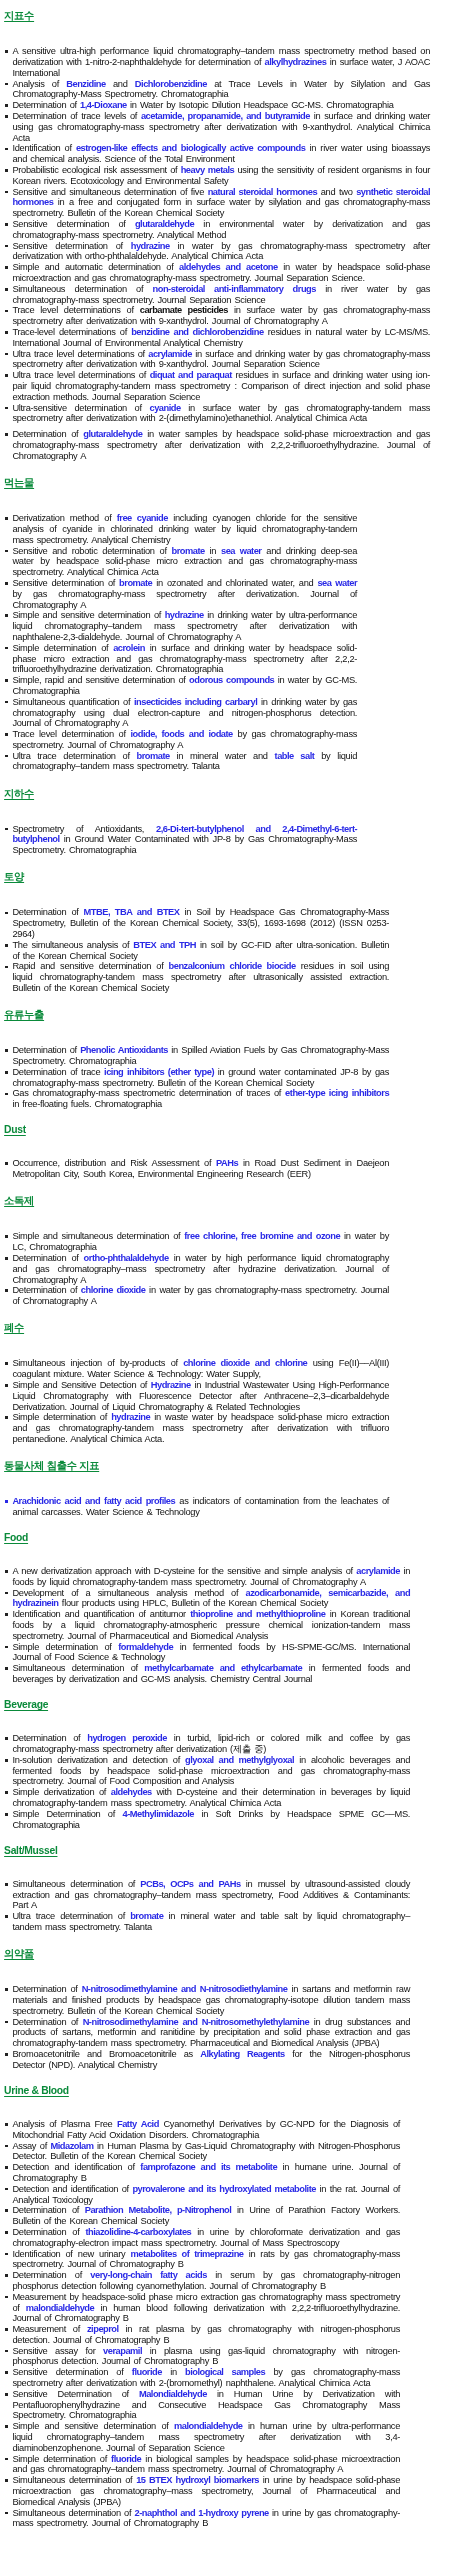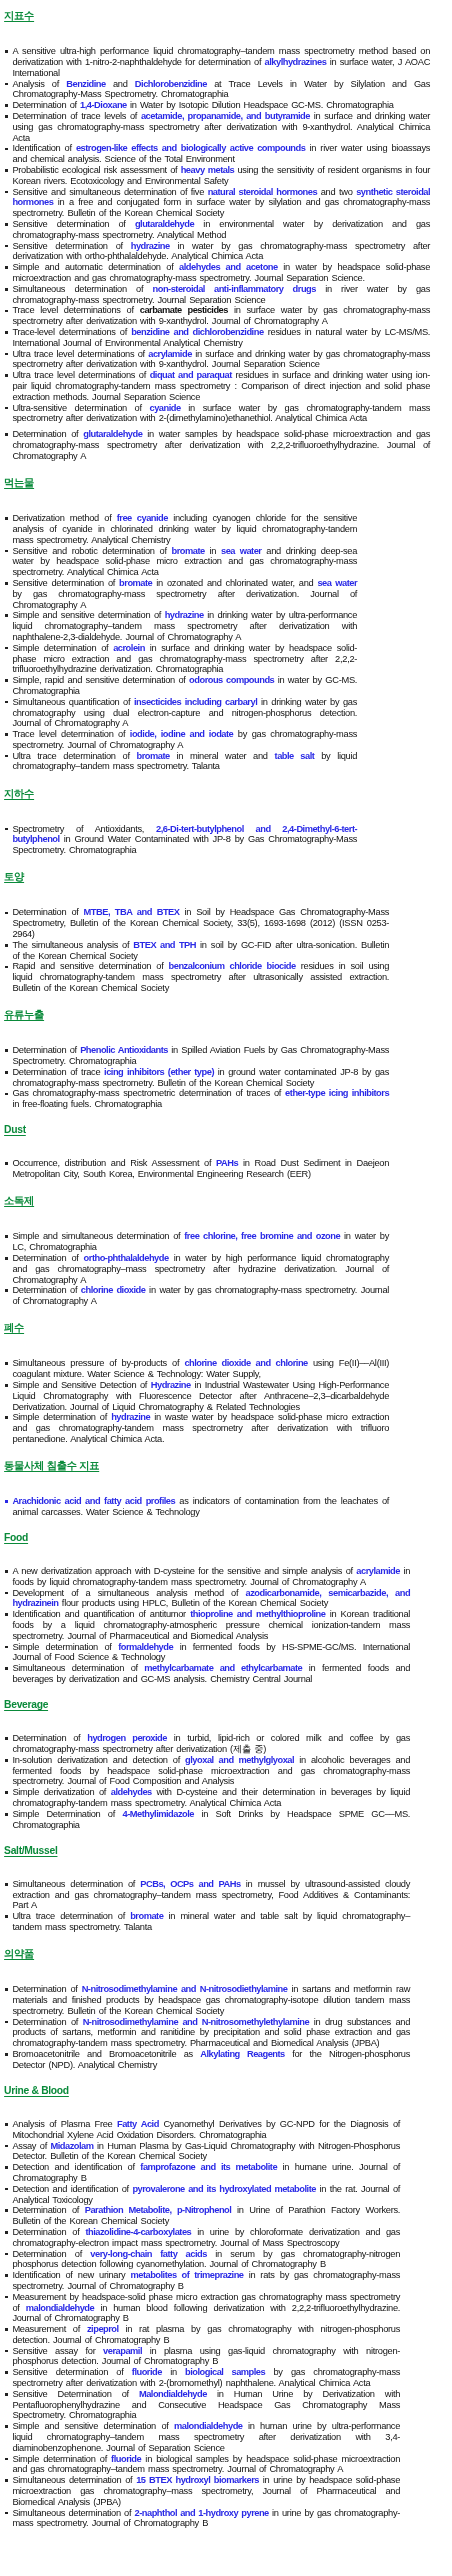--- a/index.html
+++ b/index.html
@@ -77,21 +77,21 @@
         <li class="li-gap"><span style="position: absolute; left: 2.1px; top: 4.1px; width: 2.6px; height: 2.6px; background: rgb(34, 34, 34);"></span><span>Determination of </span><span class="hl">glutaraldehyde</span><span> in water samples by headspace solid-phase microextraction and gas chromatography-mass spectrometry after derivatization with 2,2,2-trifluoroethylhydrazine. Journal of Chromatography A</span></li>
       </ul></div>
     <div class="section"><div class="section-title">먹는물</div><div class="section-gap"></div><ul class="pubs w-s2">
         <li><span style="position: absolute; left: 2.1px; top: 4.1px; width: 2.6px; height: 2.6px; background: rgb(34, 34, 34);"></span><span>Derivatization method of </span><span class="hl">free cyanide</span><span> including cyanogen chloride for the sensitive analysis of cyanide in chlorinated drinking water by liquid chromatography-tandem mass spectrometry. Analytical Chemistry</span></li>
         <li><span style="position: absolute; left: 2.1px; top: 4.1px; width: 2.6px; height: 2.6px; background: rgb(34, 34, 34);"></span><span>Sensitive and robotic determination of </span><span class="hl">bromate</span><span> in </span><span class="hl">sea water</span><span> and drinking deep-sea water by headspace solid-phase micro extraction and gas chromatography-mass spectrometry. Analytical Chimica Acta</span></li>
         <li><span style="position: absolute; left: 2.1px; top: 4.1px; width: 2.6px; height: 2.6px; background: rgb(34, 34, 34);"></span><span>Sensitive determination of </span><span class="hl">bromate</span><span> in ozonated and chlorinated water, and </span><span class="hl">sea water</span><span> by gas chromatography-mass spectrometry after derivatization. Journal of Chromatography A</span></li>
         <li><span style="position: absolute; left: 2.1px; top: 4.1px; width: 2.6px; height: 2.6px; background: rgb(34, 34, 34);"></span><span>Simple and sensitive determination of </span><span class="hl">hydrazine</span><span> in drinking water by ultra-performance liquid chromatography–tandem mass spectrometry after derivatization with naphthalene-2,3-dialdehyde. Journal of Chromatography A</span></li>
         <li><span style="position: absolute; left: 2.1px; top: 4.1px; width: 2.6px; height: 2.6px; background: rgb(34, 34, 34);"></span><span>Simple determination of </span><span class="hl">acrolein</span><span> in surface and drinking water by headspace solid-phase micro extraction and gas chromatography-mass spectrometry after 2,2,2-trifluoroethylhydrazine derivatization. Chromatographia</span></li>
         <li><span style="position: absolute; left: 2.1px; top: 4.1px; width: 2.6px; height: 2.6px; background: rgb(34, 34, 34);"></span><span>Simple, rapid and sensitive determination of </span><span class="hl">odorous compounds</span><span> in water by GC-MS. Chromatographia</span></li>
         <li><span style="position: absolute; left: 2.1px; top: 4.1px; width: 2.6px; height: 2.6px; background: rgb(34, 34, 34);"></span><span>Simultaneous quantification of </span><span class="hl">insecticides including carbaryl</span><span> in drinking water by gas chromatography using dual electron-capture and nitrogen-phosphorus detection. Journal of Chromatography A</span></li>
-        <li><span style="position: absolute; left: 2.1px; top: 4.1px; width: 2.6px; height: 2.6px; background: rgb(34, 34, 34);"></span><span>Trace level determination of </span><span class="hl">iodide, iodine and iodate</span><span> by gas chromatography-mass spectrometry. Journal of Chromatography A</span></li>
+        <li><span style="position: absolute; left: 2.1px; top: 4.1px; width: 2.6px; height: 2.6px; background: rgb(34, 34, 34);"></span><span>Trace level determination of </span><span class="hl">iodide, foods and iodate</span><span> by gas chromatography-mass spectrometry. Journal of Chromatography A</span></li>
         <li><span style="position: absolute; left: 2.1px; top: 4.1px; width: 2.6px; height: 2.6px; background: rgb(34, 34, 34);"></span><span>Ultra trace determination of </span><span class="hl">bromate</span><span> in mineral water and </span><span class="hl">table salt</span><span> by liquid chromatography–tandem mass spectrometry. Talanta</span></li>
       </ul></div>
     <div class="section"><div class="section-title">지하수</div><div class="section-gap"></div><ul class="pubs w-s2">
         <li><span style="position: absolute; left: 2.1px; top: 4.1px; width: 2.6px; height: 2.6px; background: rgb(34, 34, 34);"></span><span>Spectrometry of Antioxidants, </span><span class="hl">2,6-Di-tert-butylphenol and 2,4-Dimethyl-6-tert-butylphenol</span><span> in Ground Water Contaminated with JP-8 by Gas Chromatography-Mass Spectrometry. Chromatographia</span></li>
       </ul></div>
     <div class="section"><div class="section-title">토양</div><div class="section-gap"></div><ul class="pubs w-s3">
         <li><span style="position: absolute; left: 2.1px; top: 4.1px; width: 2.6px; height: 2.6px; background: rgb(34, 34, 34);"></span><span>Determination of </span><span class="hl">MTBE, TBA and BTEX</span><span> in Soil by Headspace Gas Chromatography-Mass Spectrometry, Bulletin of the Korean Chemical Society, 33(5), 1693-1698 (2012) (ISSN 0253-2964)</span></li>
         <li><span style="position: absolute; left: 2.1px; top: 4.1px; width: 2.6px; height: 2.6px; background: rgb(34, 34, 34);"></span><span>The simultaneous analysis of </span><span class="hl">BTEX and TPH</span><span> in soil by GC-FID after ultra-sonication. Bulletin of the Korean Chemical Society</span></li>
         <li><span style="position: absolute; left: 2.1px; top: 4.1px; width: 2.6px; height: 2.6px; background: rgb(34, 34, 34);"></span><span>Rapid and sensitive determination of </span><span class="hl">benzalconium chloride biocide</span><span> residues in soil using liquid chromatography-tandem mass spectrometry after ultrasonically assisted extraction. Bulletin of the Korean Chemical Society</span></li>
       </ul></div>
@@ -102,21 +102,21 @@
       </ul></div>
     <div class="section"><div class="section-title">Dust</div><div class="section-gap"></div><ul class="pubs w-s3">
         <li><span style="position: absolute; left: 2.1px; top: 4.1px; width: 2.6px; height: 2.6px; background: rgb(34, 34, 34);"></span><span>Occurrence, distribution and Risk Assessment of </span><span class="hl">PAHs</span><span> in Road Dust Sediment in Daejeon Metropolitan City, South Korea, Environmental Engineering Research (EER)</span></li>
       </ul></div>
     <div class="section"><div class="section-title">소독제</div><div class="section-gap"></div><ul class="pubs w-s3">
         <li><span style="position: absolute; left: 2.1px; top: 4.1px; width: 2.6px; height: 2.6px; background: rgb(34, 34, 34);"></span><span>Simple and simultaneous determination of </span><span class="hl">free chlorine, free bromine and ozone</span><span> in water by LC, Chromatographia</span></li>
         <li><span style="position: absolute; left: 2.1px; top: 4.1px; width: 2.6px; height: 2.6px; background: rgb(34, 34, 34);"></span><span>Determination of </span><span class="hl">ortho-phthalaldehyde</span><span> in water by high performance liquid chromatography and gas chromatography–mass spectrometry after hydrazine derivatization. Journal of Chromatography A</span></li>
         <li><span style="position: absolute; left: 2.1px; top: 4.1px; width: 2.6px; height: 2.6px; background: rgb(34, 34, 34);"></span><span>Determination of </span><span class="hl">chlorine dioxide</span><span> in water by gas chromatography-mass spectrometry. Journal of Chromatography A</span></li>
       </ul></div>
     <div class="section"><div class="section-title">폐수</div><div class="section-gap"></div><ul class="pubs w-s3">
-        <li><span style="position: absolute; left: 2.1px; top: 4.1px; width: 2.6px; height: 2.6px; background: rgb(34, 34, 34);"></span><span>Simultaneous pressure of by-products of </span><span class="hl">chlorine dioxide and chlorine</span><span> using Fe(II)––Al(III) coagulant mixture. Water Science &amp; Technology: Water Supply,</span></li>
+        <li><span style="position: absolute; left: 2.1px; top: 4.1px; width: 2.6px; height: 2.6px; background: rgb(34, 34, 34);"></span><span>Simultaneous injection of by-products of </span><span class="hl">chlorine dioxide and chlorine</span><span> using Fe(II)––Al(III) coagulant mixture. Water Science &amp; Technology: Water Supply,</span></li>
         <li><span style="position: absolute; left: 2.1px; top: 4.1px; width: 2.6px; height: 2.6px; background: rgb(34, 34, 34);"></span><span>Simple and Sensitive Detection of </span><span class="hl">Hydrazine</span><span> in Industrial Wastewater Using High-Performance Liquid Chromatography with Fluorescence Detector after Anthracene–2,3–dicarbaldehyde Derivatization. Journal of Liquid Chromatography &amp; Related Technologies</span></li>
         <li><span style="position: absolute; left: 2.1px; top: 4.1px; width: 2.6px; height: 2.6px; background: rgb(34, 34, 34);"></span><span>Simple determination of </span><span class="hl">hydrazine</span><span> in waste water by headspace solid-phase micro extraction and gas chromatography-tandem mass spectrometry after derivatization with trifluoro pentanedione. Analytical Chimica Acta.</span></li>
       </ul></div>
     <div class="section"><div class="section-title">동물사체 침출수 지표</div><div class="section-gap"></div><ul class="pubs w-s3">
         <li><span style="position: absolute; left: 2.1px; top: 4.1px; width: 2.6px; height: 2.6px; background: rgb(42, 42, 230);"></span><span class="hl">Arachidonic acid and fatty acid profiles</span><span> as indicators of contamination from the leachates of animal carcasses. Water Science &amp; Technology</span></li>
       </ul></div>
     <div class="section"><div class="section-title">Food</div><div class="section-gap"></div><ul class="pubs w-s4">
         <li><span style="position: absolute; left: 2.1px; top: 4.1px; width: 2.6px; height: 2.6px; background: rgb(34, 34, 34);"></span><span>A new derivatization approach with D-cysteine for the sensitive and simple analysis of </span><span class="hl">acrylamide</span><span> in foods by liquid chromatography-tandem mass spectrometry. Journal of Chromatography A</span></li>
         <li><span style="position: absolute; left: 2.1px; top: 4.1px; width: 2.6px; height: 2.6px; background: rgb(34, 34, 34);"></span><span>Development of a simultaneous analysis method of </span><span class="hl">azodicarbonamide, semicarbazide, and hydrazinein</span><span> flour products using HPLC, Bulletin of the Korean Chemical Society</span></li>
         <li><span style="position: absolute; left: 2.1px; top: 4.1px; width: 2.6px; height: 2.6px; background: rgb(34, 34, 34);"></span><span>Identification and quantification of antitumor </span><span class="hl">thioproline and methylthioproline</span><span> in Korean traditional foods by a liquid chromatography-atmospheric pressure chemical ionization-tandem mass spectrometry. Journal of Pharmaceutical and Biomedical Analysis</span></li>
@@ -132,28 +132,28 @@
     <div class="section"><div class="section-title">Salt/Mussel</div><div class="section-gap"></div><ul class="pubs w-s4">
         <li><span style="position: absolute; left: 2.1px; top: 4.1px; width: 2.6px; height: 2.6px; background: rgb(34, 34, 34);"></span><span>Simultaneous determination of </span><span class="hl">PCBs, OCPs and PAHs</span><span> in mussel by ultrasound-assisted cloudy extraction and gas chromatography–tandem mass spectrometry, Food Additives &amp; Contaminants: Part A</span></li>
         <li><span style="position: absolute; left: 2.1px; top: 4.1px; width: 2.6px; height: 2.6px; background: rgb(34, 34, 34);"></span><span>Ultra trace determination of </span><span class="hl">bromate</span><span> in mineral water and table salt by liquid chromatography–tandem mass spectrometry. Talanta</span></li>
       </ul></div>
     <div class="section"><div class="section-title">의약품</div><div class="section-gap"></div><ul class="pubs w-s4">
         <li><span style="position: absolute; left: 2.1px; top: 4.1px; width: 2.6px; height: 2.6px; background: rgb(34, 34, 34);"></span><span>Determination of </span><span class="hl">N-nitrosodimethylamine and N-nitrosodiethylamine</span><span> in sartans and metformin raw materials and finished products by headspace gas chromatography-isotope dilution tandem mass spectrometry. Bulletin of the Korean Chemical Society</span></li>
         <li><span style="position: absolute; left: 2.1px; top: 4.1px; width: 2.6px; height: 2.6px; background: rgb(34, 34, 34);"></span><span>Determination of </span><span class="hl">N-nitrosodimethylamine and N-nitrosomethylethylamine</span><span> in drug substances and products of sartans, metformin and ranitidine by precipitation and solid phase extraction and gas chromatography-tandem mass spectrometry. Pharmaceutical and Biomedical Analysis (JPBA)</span></li>
         <li><span style="position: absolute; left: 2.1px; top: 4.1px; width: 2.6px; height: 2.6px; background: rgb(34, 34, 34);"></span><span>Bromoacetonitrile and Bromoacetonitrile as </span><span class="hl">Alkylating Reagents</span><span> for the Nitrogen-phosphorus Detector (NPD). Analytical Chemistry</span></li>
       </ul></div>
     <div class="section"><div class="section-title">Urine &amp; Blood</div><div class="section-gap"></div><ul class="pubs w-s5">
-        <li><span style="position: absolute; left: 2.1px; top: 4.1px; width: 2.6px; height: 2.6px; background: rgb(34, 34, 34);"></span><span>Analysis of Plasma Free </span><span class="hl">Fatty Acid</span><span> Cyanomethyl Derivatives by GC-NPD for the Diagnosis of Mitochondrial Xylene Acid Oxidation Disorders. Chromatographia</span></li>
+        <li><span style="position: absolute; left: 2.1px; top: 4.1px; width: 2.6px; height: 2.6px; background: rgb(34, 34, 34);"></span><span>Analysis of Plasma Free </span><span class="hl">Fatty Acid</span><span> Cyanomethyl Derivatives by GC-NPD for the Diagnosis of Mitochondrial Fatty Acid Oxidation Disorders. Chromatographia</span></li>
         <li><span style="position: absolute; left: 2.1px; top: 4.1px; width: 2.6px; height: 2.6px; background: rgb(34, 34, 34);"></span><span>Assay of </span><span class="hl">Midazolam</span><span> in Human Plasma by Gas-Liquid Chromatography with Nitrogen-Phosphorus Detector. Bulletin of the Korean Chemical Society</span></li>
         <li><span style="position: absolute; left: 2.1px; top: 4.1px; width: 2.6px; height: 2.6px; background: rgb(34, 34, 34);"></span><span>Detection and identification of </span><span class="hl">famprofazone and its metabolite</span><span> in humane urine. Journal of Chromatography B</span></li>
         <li><span style="position: absolute; left: 2.1px; top: 4.1px; width: 2.6px; height: 2.6px; background: rgb(34, 34, 34);"></span><span>Detection and identification of </span><span class="hl">pyrovalerone and its hydroxylated metabolite</span><span> in the rat. Journal of Analytical Toxicology</span></li>
         <li><span style="position: absolute; left: 2.1px; top: 4.1px; width: 2.6px; height: 2.6px; background: rgb(34, 34, 34);"></span><span>Determination of </span><span class="hl">Parathion Metabolite, p-Nitrophenol</span><span> in Urine of Parathion Factory Workers. Bulletin of the Korean Chemical Society</span></li>
         <li><span style="position: absolute; left: 2.1px; top: 4.1px; width: 2.6px; height: 2.6px; background: rgb(34, 34, 34);"></span><span>Determination of </span><span class="hl">thiazolidine-4-carboxylates</span><span> in urine by chloroformate derivatization and gas chromatography-electron impact mass spectrometry. Journal of Mass Spectroscopy</span></li>
+        <li><span style="position: absolute; left: 2.1px; top: 4.1px; width: 2.6px; height: 2.6px; background: rgb(34, 34, 34);"></span><span>Identification of new urinary </span><span class="hl">metabolites of trimeprazine</span><span> in rats by gas chromatography-mass spectrometry. Journal of Chromatography B</span></li>
         <li><span style="position: absolute; left: 2.1px; top: 4.1px; width: 2.6px; height: 2.6px; background: rgb(34, 34, 34);"></span><span>Determination of </span><span class="hl">very-long-chain fatty acids</span><span> in serum by gas chromatography-nitrogen phosphorus detection following cyanomethylation. Journal of Chromatography B</span></li>
-        <li><span style="position: absolute; left: 2.1px; top: 4.1px; width: 2.6px; height: 2.6px; background: rgb(34, 34, 34);"></span><span>Identification of new urinary </span><span class="hl">metabolites of trimeprazine</span><span> in rats by gas chromatography-mass spectrometry. Journal of Chromatography B</span></li>
         <li><span style="position: absolute; left: 2.1px; top: 4.1px; width: 2.6px; height: 2.6px; background: rgb(34, 34, 34);"></span><span>Measurement by headspace-solid phase micro extraction gas chromatography mass spectrometry of </span><span class="hl">malondialdehyde</span><span> in human blood following derivatization with 2,2,2-trifluoroethylhydrazine. Journal of Chromatography B</span></li>
         <li><span style="position: absolute; left: 2.1px; top: 4.1px; width: 2.6px; height: 2.6px; background: rgb(34, 34, 34);"></span><span>Measurement of </span><span class="hl">zipeprol</span><span> in rat plasma by gas chromatography with nitrogen-phosphorus detection. Journal of Chromatography B</span></li>
         <li><span style="position: absolute; left: 2.1px; top: 4.1px; width: 2.6px; height: 2.6px; background: rgb(34, 34, 34);"></span><span>Sensitive assay for </span><span class="hl">verapamil</span><span> in plasma using gas-liquid chromatography with nitrogen-phosphorus detection. Journal of Chromatography B</span></li>
         <li><span style="position: absolute; left: 2.1px; top: 4.1px; width: 2.6px; height: 2.6px; background: rgb(34, 34, 34);"></span><span>Sensitive determination of </span><span class="hl">fluoride</span><span> in </span><span class="hl">biological samples</span><span> by gas chromatography-mass spectrometry after derivatization with 2-(bromomethyl) naphthalene. Analytical Chimica Acta</span></li>
         <li><span style="position: absolute; left: 2.1px; top: 4.1px; width: 2.6px; height: 2.6px; background: rgb(34, 34, 34);"></span><span>Sensitive Determination of </span><span class="hl">Malondialdehyde</span><span> in Human Urine by Derivatization with Pentafluorophenylhydrazine and Consecutive Headspace Gas Chromatography Mass Spectrometry. Chromatographia</span></li>
         <li><span style="position: absolute; left: 2.1px; top: 4.1px; width: 2.6px; height: 2.6px; background: rgb(34, 34, 34);"></span><span>Simple and sensitive determination of </span><span class="hl">malondialdehyde</span><span> in human urine by ultra-performance liquid chromatography–tandem mass spectrometry after derivatization with 3,4-diaminobenzophenone. Journal of Separation Science</span></li>
         <li><span style="position: absolute; left: 2.1px; top: 4.1px; width: 2.6px; height: 2.6px; background: rgb(34, 34, 34);"></span><span>Simple determination of </span><span class="hl">fluoride</span><span> in biological samples by headspace solid-phase microextraction and gas chromatography–tandem mass spectrometry. Journal of Chromatography A</span></li>
         <li><span style="position: absolute; left: 2.1px; top: 4.1px; width: 2.6px; height: 2.6px; background: rgb(34, 34, 34);"></span><span>Simultaneous determination of </span><span class="hl">15 BTEX hydroxyl biomarkers</span><span> in urine by headspace solid-phase microextraction gas chromatography–mass spectrometry, Journal of Pharmaceutical and Biomedical Analysis (JPBA)</span></li>
         <li><span style="position: absolute; left: 2.1px; top: 4.1px; width: 2.6px; height: 2.6px; background: rgb(34, 34, 34);"></span><span>Simultaneous determination of </span><span class="hl">2-naphthol and 1-hydroxy pyrene</span><span> in urine by gas chromatography-mass spectrometry. Journal of Chromatography B</span></li>
       </ul></div>

